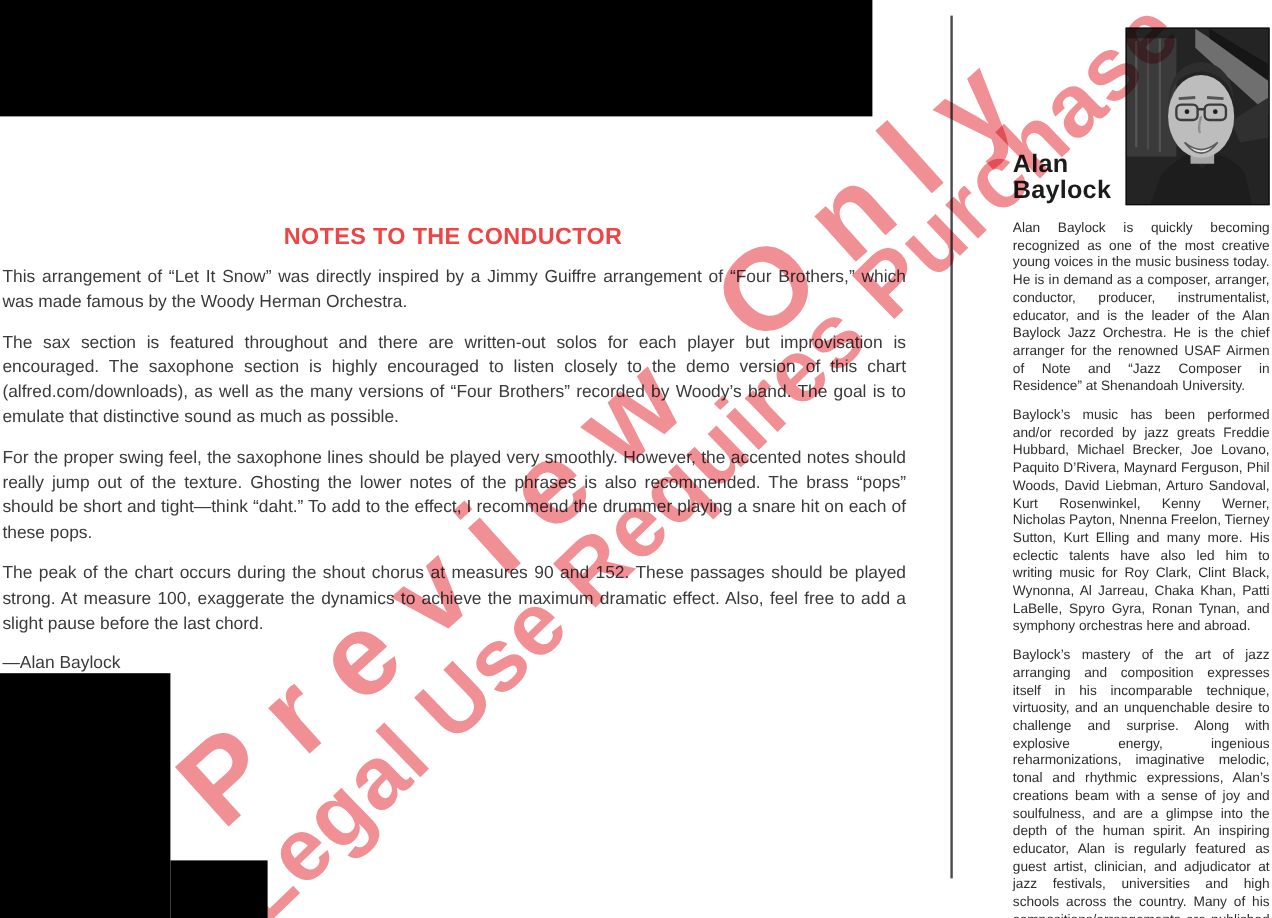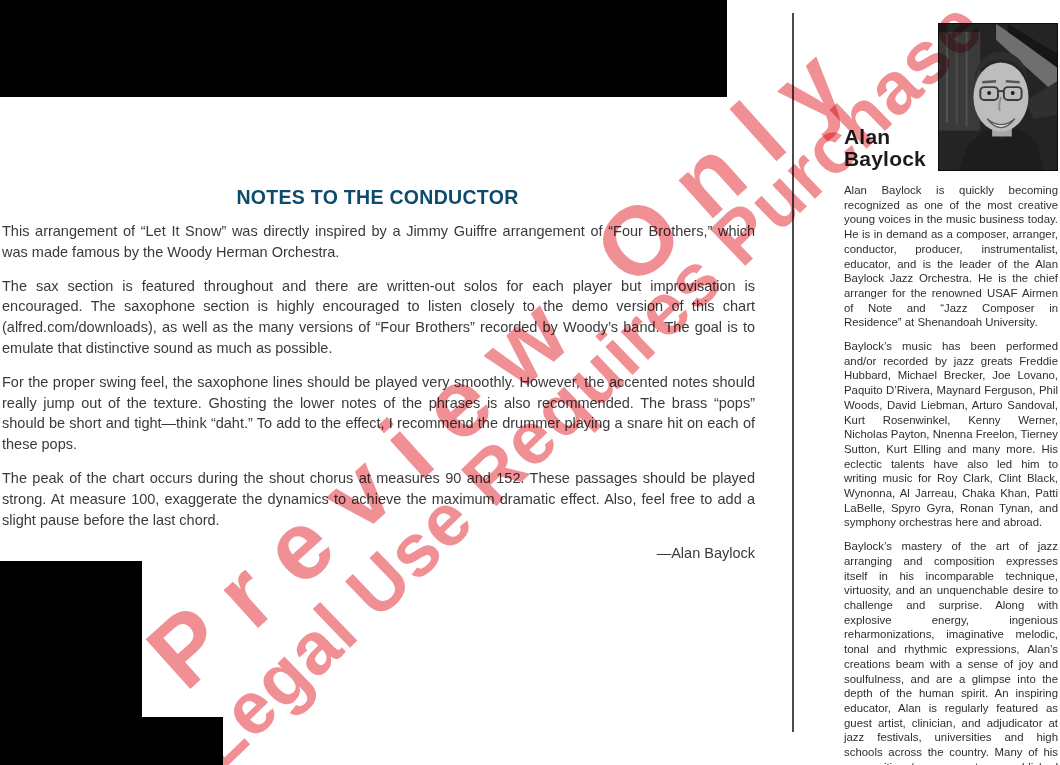--- a/index.html
+++ b/index.html
@@ -3,29 +3,29 @@
 <meta charset="utf-8">
 <style>
   html,body{margin:0;padding:0;background:#000;}
   .canvas{
     position:relative;width:1060px;height:765px;background:#ffffff;
     overflow:hidden;font-family:"Liberation Sans",sans-serif;
   }
   
   .notes-title{
     position:absolute;left:0;top:186px;width:755px;text-align:center;
-    font-size:19.5px;font-weight:700;letter-spacing:.3px;color:#0c4a6e;z-index:1;
+    font-size:19.5px;font-weight:700;letter-spacing:.3px;color:#ef4444;z-index:1;
   }
   .notes-body{
     position:absolute;left:2px;top:221px;width:753px;z-index:1;
     font-size:14.5px;line-height:20.8px;color:#3a3a3a;text-align:justify;
   }
   .notes-body p{margin:0 0 13px 0;}
   .signature{
-    text-align:right;margin-top:9px;font-size:14.5px;color:#3a3a3a;
+    text-align:left;margin-top:9px;font-size:14.5px;color:#3a3a3a;
   }
   
   .rule{
     position:absolute;left:792px;top:13px;width:2px;height:719px;
     background:#4a4a4a;z-index:1;
   }
   
   .bio-name{
     position:absolute;left:844px;top:126px;z-index:1;
     font-size:21px;line-height:22px;font-weight:700;color:#1c1c1c;letter-spacing:.2px;

